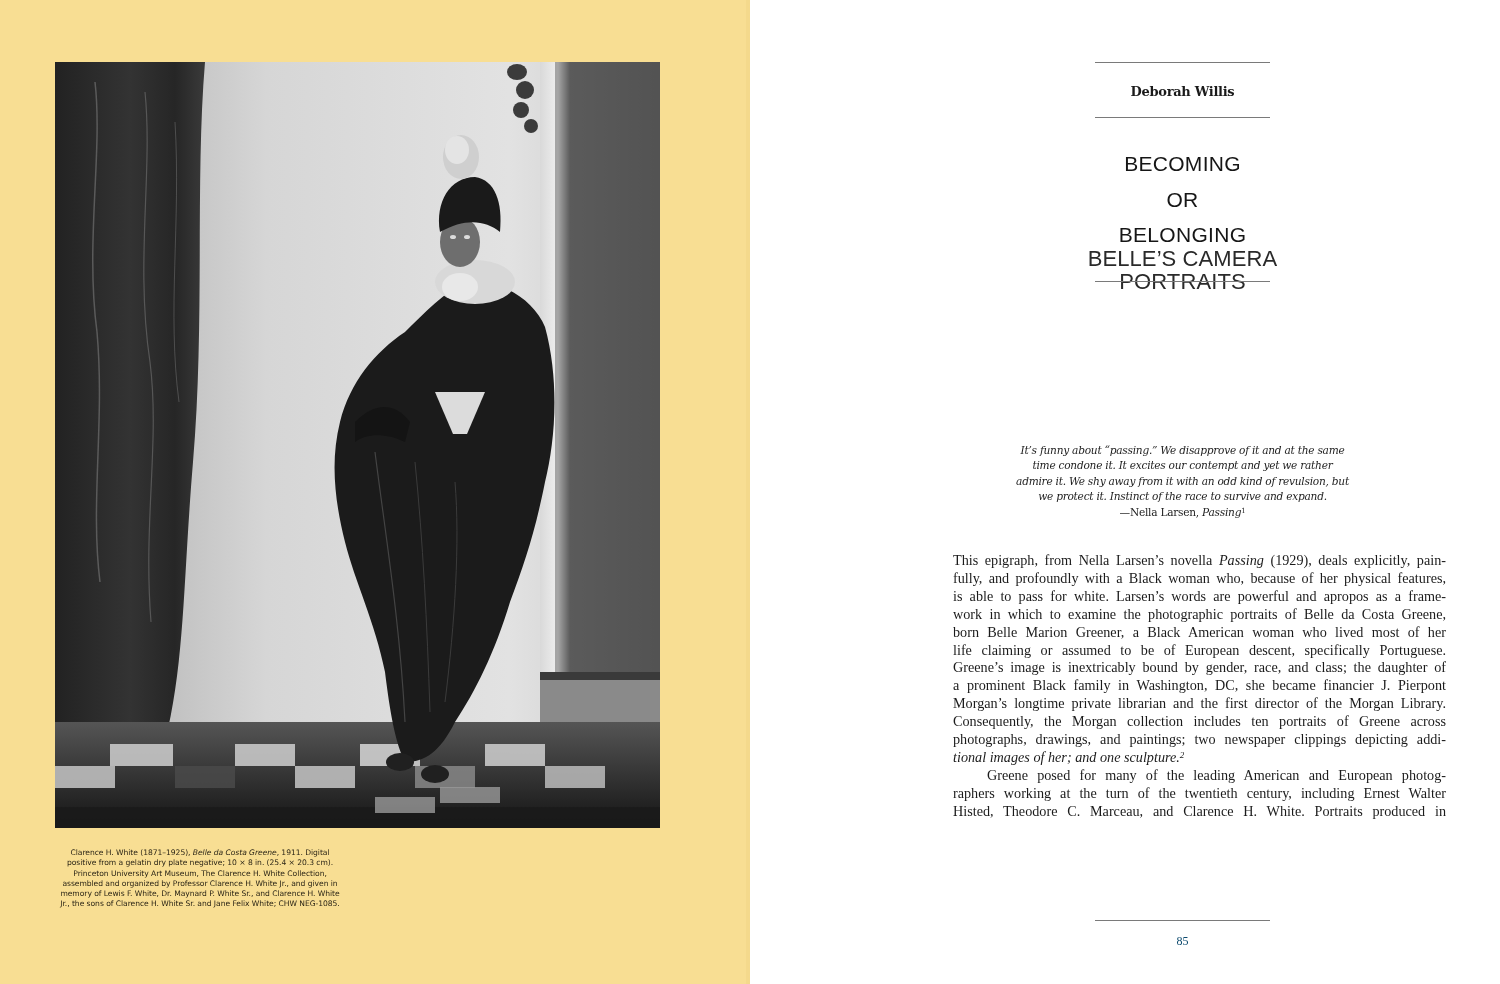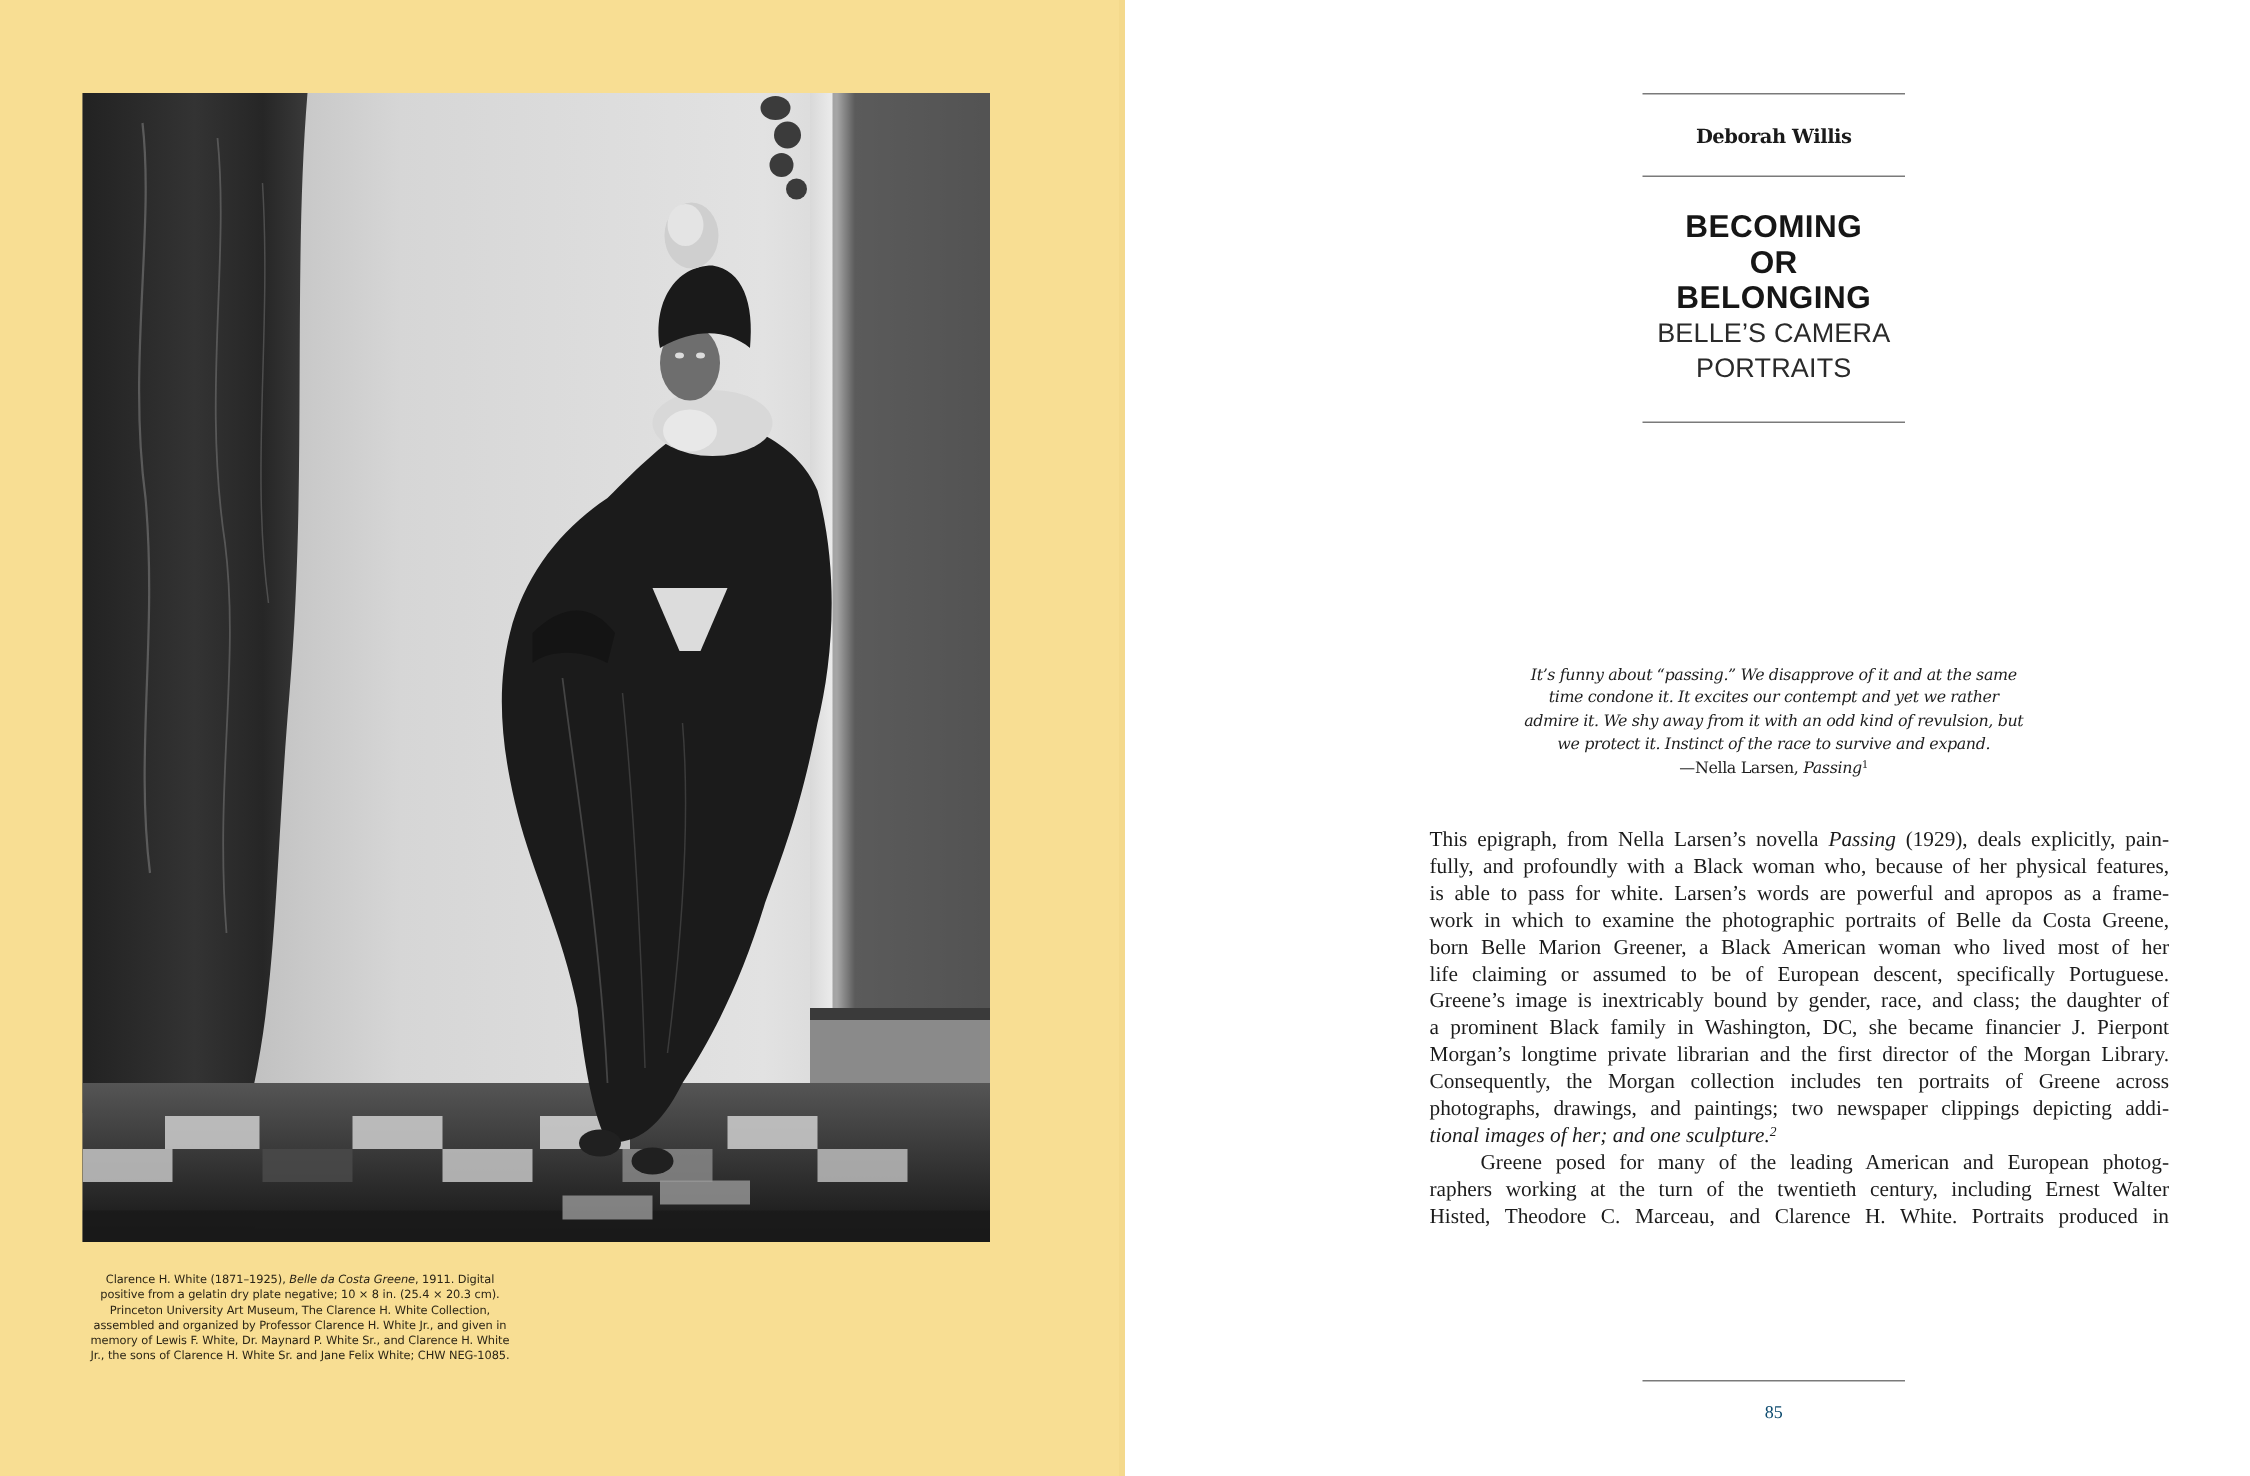--- a/index.html
+++ b/index.html
@@ -19,22 +19,22 @@
 
     
     .right-page { position: absolute; left: 750px; top: 0; width: 750px; height: 984px; background: #ffffff; }
 
     .rule { position: absolute; height: 1px; background: #7a7a7a; }
     .author { position: absolute; left: 345px; width: 175px; top: 84px; text-align: center;
       font-family: "DejaVu Serif", serif; font-weight: bold; font-size: 13px; color: #1a1a1a; letter-spacing: -0.3px; }
 
     .title { position: absolute; left: 310px; width: 245px; top: 140px; text-align: center;
       font-family: "Liberation Sans", sans-serif; color: #161616; }
-    .title .bold-line { display: block; font-weight: bold; font-size: 21px; line-height: 23.5px; letter-spacing: 0.3px; }
-    .title .thin-line { display: block; font-weight: normal; font-size: 18px; line-height: 23.5px; letter-spacing: 0.1px; color: #2a2a2a; }
+    .title .bold-line { display: block; font-weight: normal; font-size: 21px; line-height: 23.5px; letter-spacing: 0.3px; margin-top: 12px; }
+    .title .thin-line { display: block; font-weight: normal; font-size: 22px; line-height: 23.5px; letter-spacing: 0.1px; color: #2a2a2a; }
 
     .epigraph { position: absolute; left: 250px; width: 365px; top: 443px; text-align: center;
       font-family: "DejaVu Serif", serif; font-style: italic; font-size: 10.6px; line-height: 15.4px; color: #1d1d1d; letter-spacing: -0.25px; }
     .epigraph .attrib { font-style: normal; }
     .epigraph .attrib i { font-style: italic; }
     .epigraph sup { font-size: 7px; font-style: normal; vertical-align: 3px; line-height: 0; }
 
     .body-text { position: absolute; left: 203px; width: 493px; top: 552px;
       font-family: "Liberation Serif", serif; font-size: 14.2px; line-height: 17.9px; color: #1b1b1b; text-align: justify; }
     .body-text p { margin: 0; }

